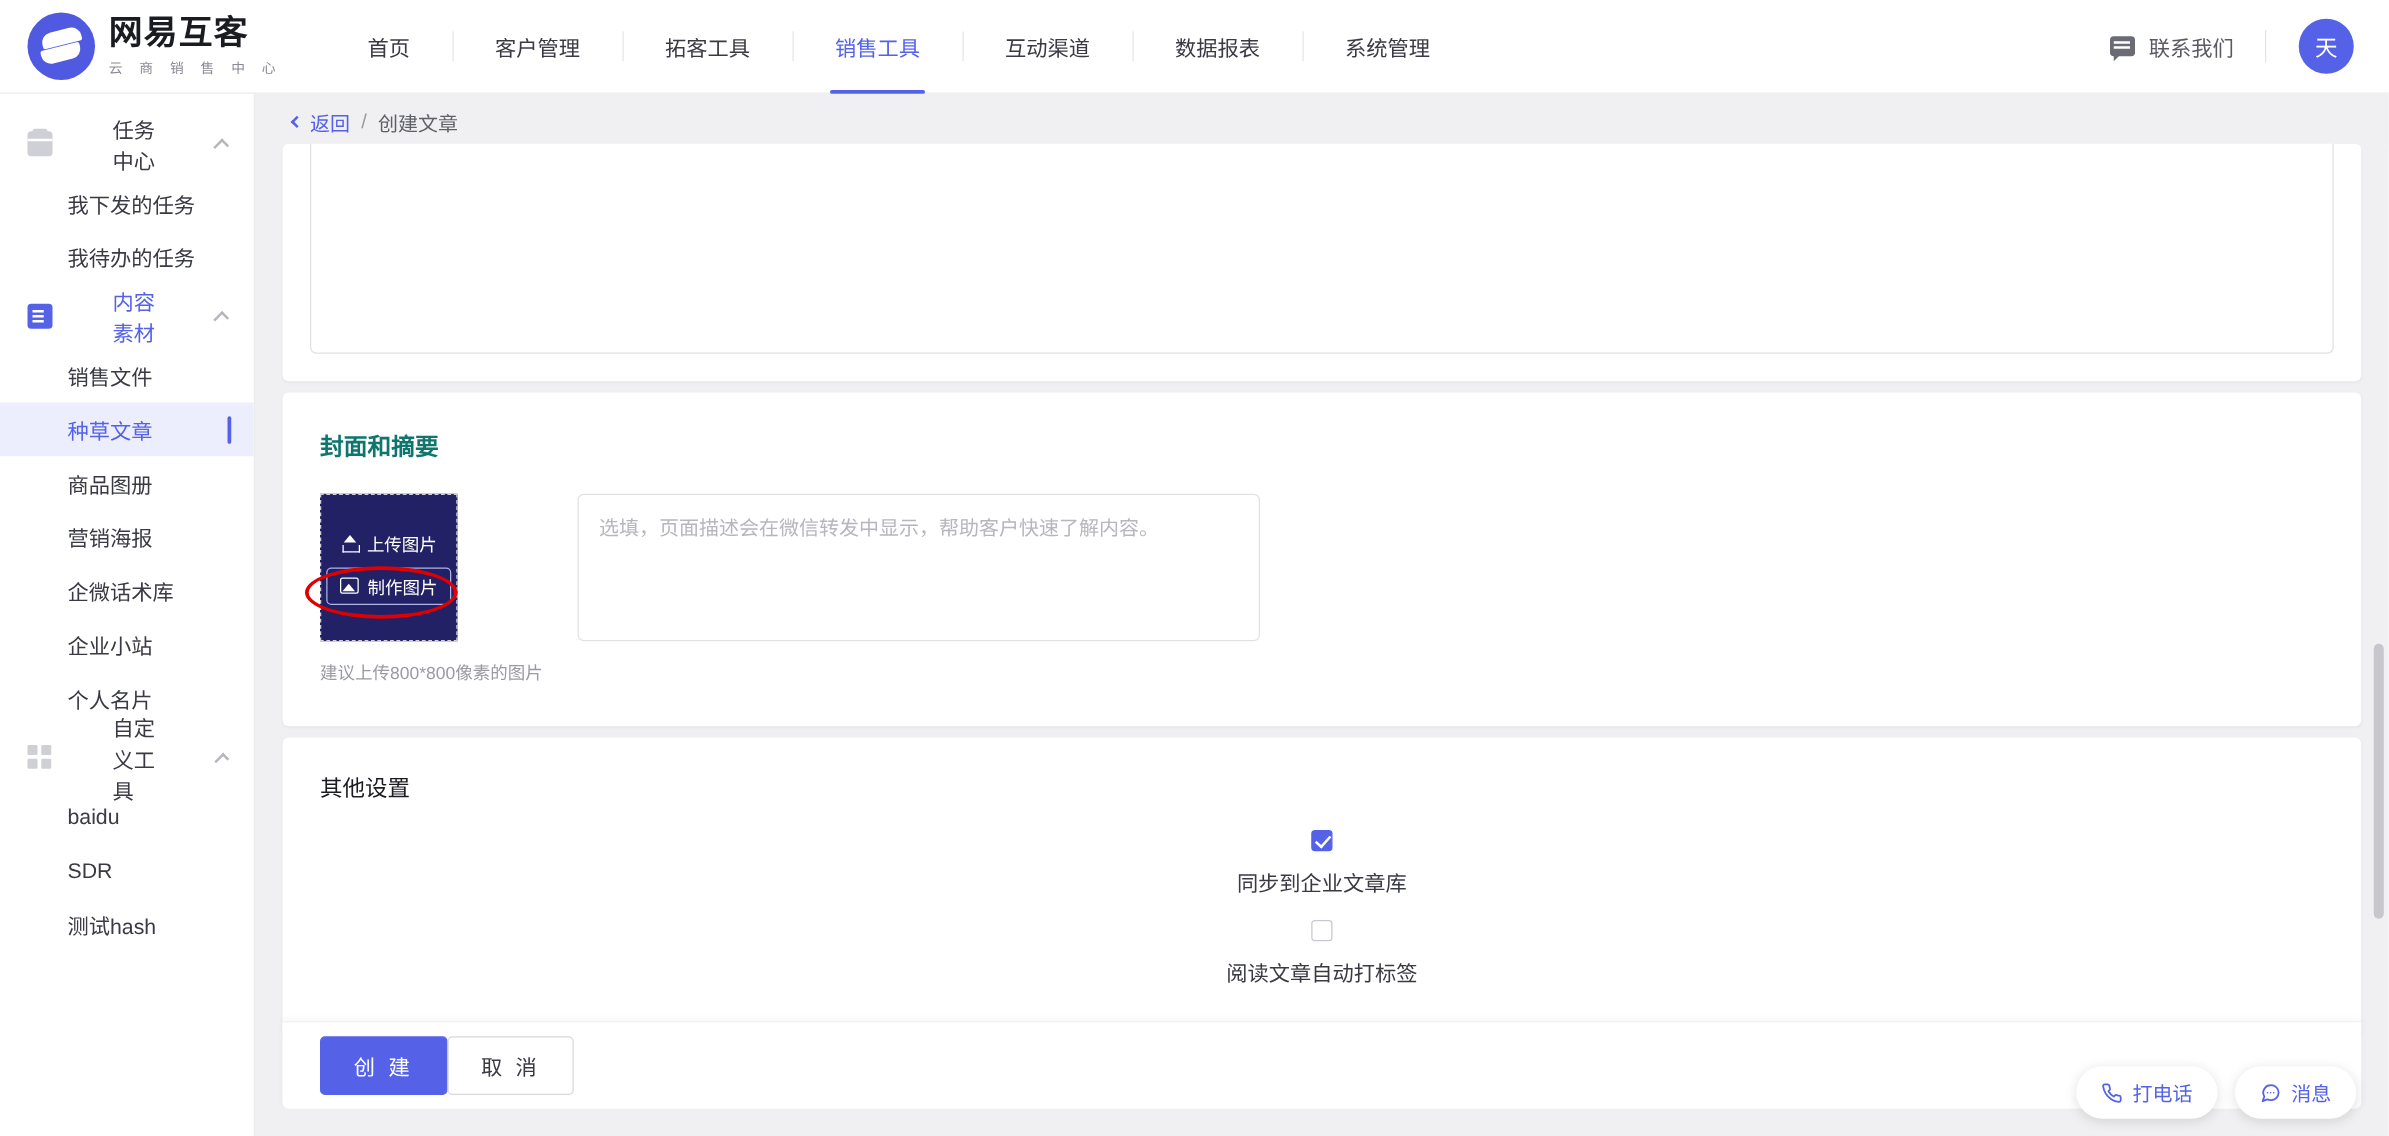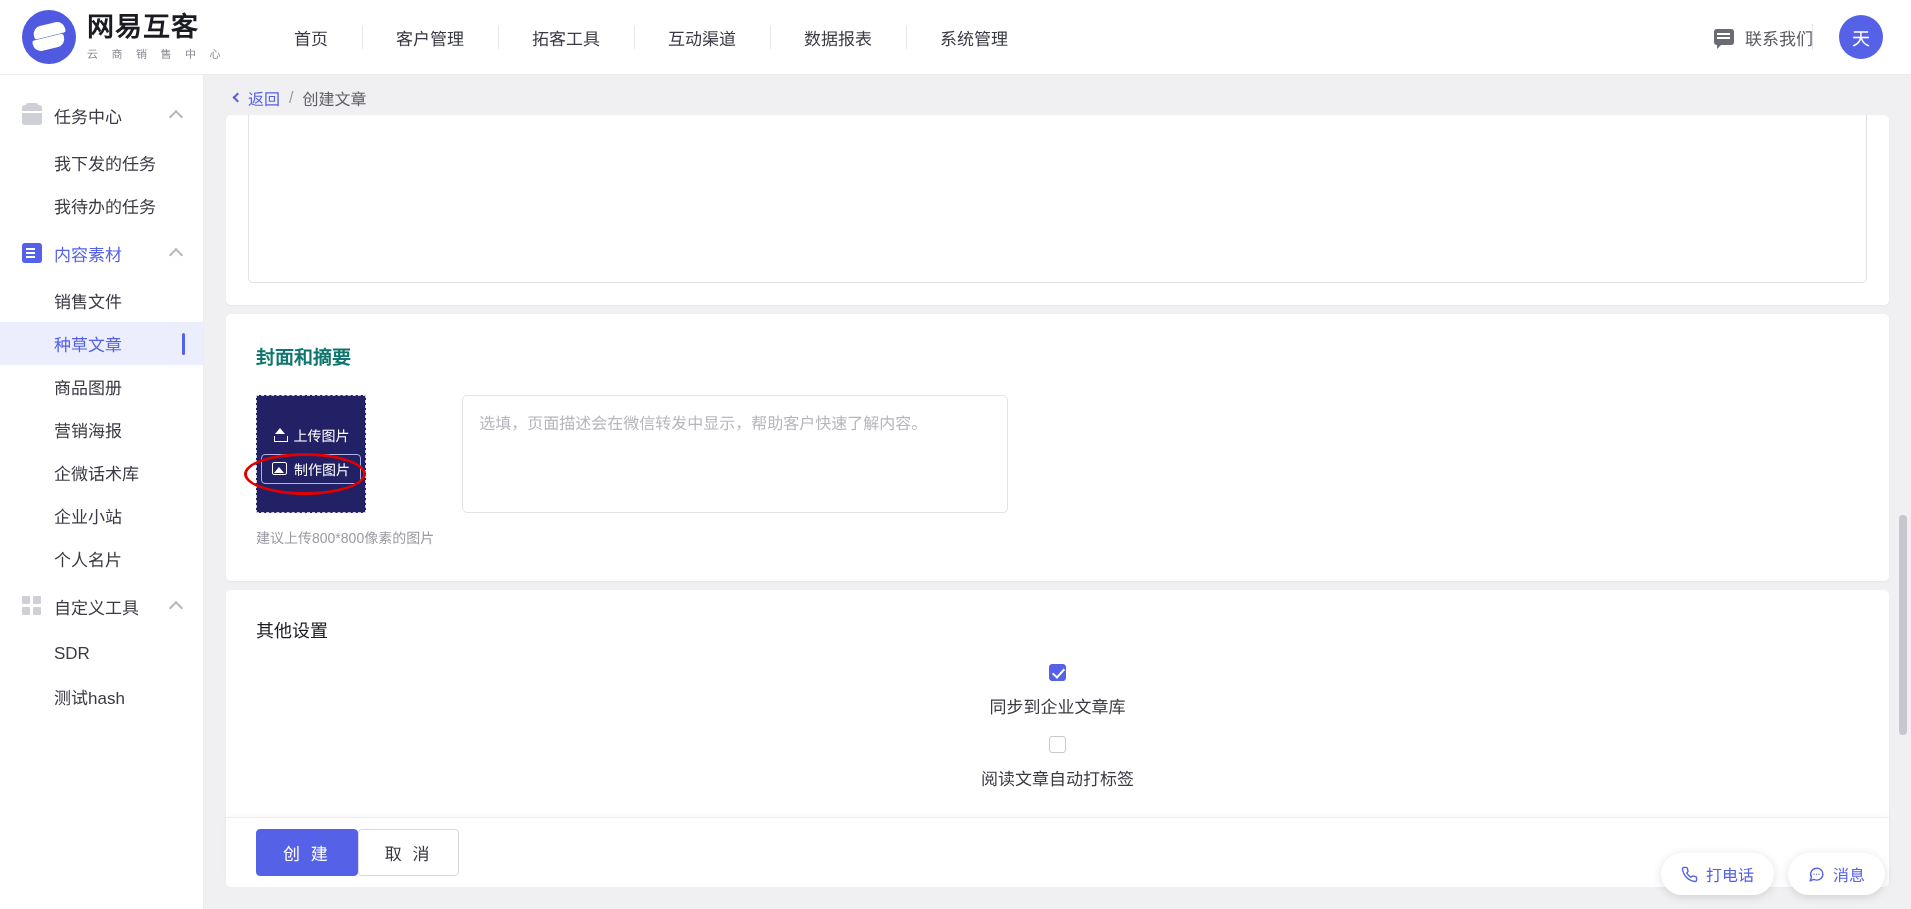--- a/index.html
+++ b/index.html
@@ -67,21 +67,21 @@
   .nav-item.active::after {
     content: ""; position: absolute; left: 30px; right: 30px; bottom: 0;
     height: 3px; background: #5562e8; border-radius: 2px;
   }
   .topbar-right {
     margin-left: auto; display: flex; align-items: center;
     padding-right: 28px; height: 75px;
   }
   .contact {
     display: flex; align-items: center; gap: 11px; cursor: pointer;
-    font-size: 17px; color: #5a5a63; 
+    font-size: 17px; color: #5a5a63; padding-right: 26px;
     position: relative;
   }
   .contact::after {
     content: ""; position: absolute; right: 0; top: 50%;
     transform: translateY(-50%);
     width: 1px; height: 26px; background: #e3e3e8;
   }
   .icon-chat-sq {
     width: 20px; height: 16px; background: #6b6b75;
     border-radius: 3px; position: relative; flex: none;
@@ -105,21 +105,21 @@
   }
 
   
   .sidebar {
     position: absolute; top: 75px; left: 0; width: 204px; bottom: 0;
     background: #fff; border-right: 1px solid #ececef;
     padding-top: 14px; overflow: hidden;
   }
   .menu-group {
     display: flex; align-items: center; height: 52px;
-    padding: 0 22px 0 22px; cursor: pointer; position: relative;
+    padding: 0 22px 0 22px; cursor: pointer; position: relative; gap: 36px;
   }
   .mg-icon { width: 20px; height: 20px; flex: none; margin-right: 12px; position: relative; }
   .mg-label { font-size: 17px; color: #3a3a44; }
   .menu-group.accent .mg-label { color: #5562e8; }
   .chev {
     margin-left: auto; width: 10px; height: 10px;
     border-left: 2px solid #b6b6be; border-top: 2px solid #b6b6be;
     transform: rotate(45deg); margin-top: 4px;
   }
   
@@ -330,20 +330,21 @@
       <div class="brand-text">
         <div class="brand-name">网易互客</div>
         <div class="brand-sub">云 商 销 售 中 心</div>
       </div>
     </div>
 
     <div class="mainnav">
       <div class="nav-item">首页</div>
       <div class="nav-item">客户管理</div>
       <div class="nav-item">拓客工具</div>
+      <div class="nav-item active">销售工具</div>
       <div class="nav-item">互动渠道</div>
       <div class="nav-item">数据报表</div>
       <div class="nav-item">系统管理</div>
     </div>
 
     <div class="topbar-right">
       <div class="contact">
         <span class="icon-chat-sq"></span>
         <span>联系我们</span>
       </div>
@@ -372,20 +373,21 @@
     <div class="menu-item">营销海报</div>
     <div class="menu-item">企微话术库</div>
     <div class="menu-item">企业小站</div>
     <div class="menu-item">个人名片</div>
 
     <div class="menu-group">
       <span class="mg-icon ico-grid"></span>
       <span class="mg-label">自定义工具</span>
       <span class="chev"></span>
     </div>
+    <div class="menu-item">baidu</div>
     <div class="menu-item">SDR</div>
     <div class="menu-item">测试hash</div>
   </div>
 
   <div class="main">
 
     <div class="crumbbar">
       <span class="crumb-back">
         <span class="chev-left"></span>
         <span>返回</span>

